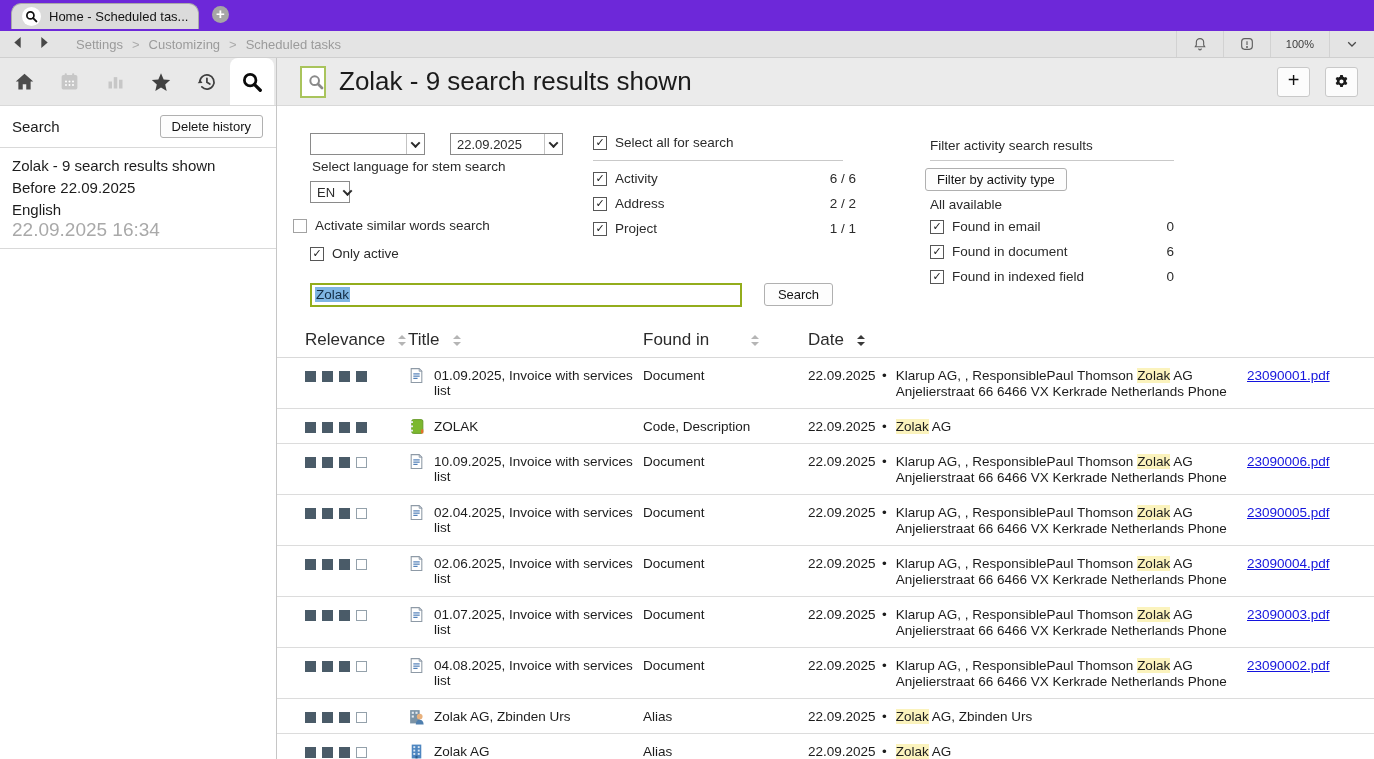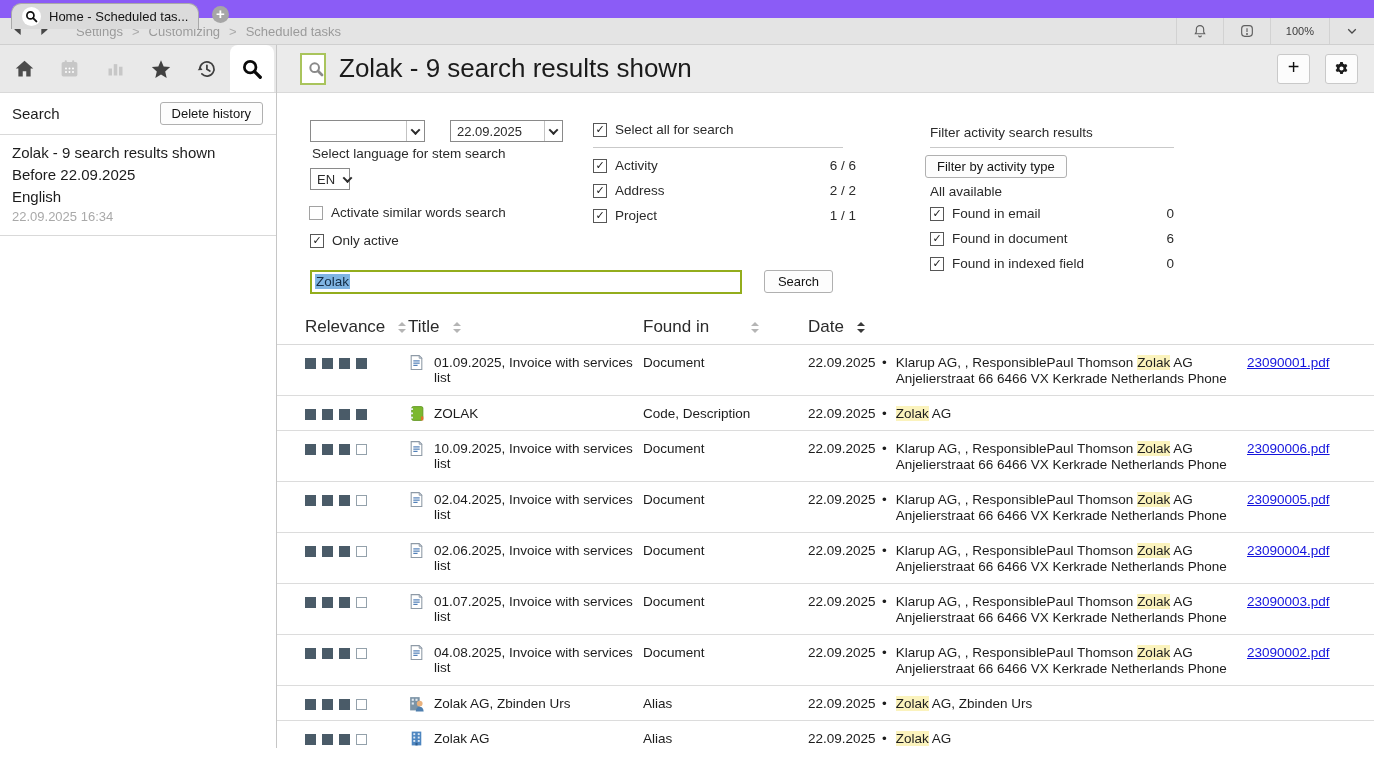--- a/index.html
+++ b/index.html
@@ -1,20 +1,20 @@
 <!DOCTYPE html>
 <html><head>
 <meta charset="utf-8">
 <style>
   * { margin:0; padding:0; box-sizing:border-box; }
   html,body { width:1374px; height:759px; overflow:hidden; background:#fff;
     font-family:"Liberation Sans","DejaVu Sans",sans-serif; color:#1c1c1c; }
 
   
-  .tab-bar { height:18px; background:#8b5cf6; position:relative; }
+  .tab-bar { height:31px; background:#6d28d9; position:relative; }
   .tab { position:absolute; left:11px; top:3px; width:188px; height:26px;
     background:#dbdbdb; border:1px solid #a9a9a9; border-bottom:none;
     border-radius:10px 10px 0 0; display:flex; align-items:center; gap:8px;
     padding:0 10px; font-size:13px; color:#141414; }
   .tab-fav { width:19px; height:19px; background:#fff; border-radius:50%;
     display:flex; align-items:center; justify-content:center; flex:none; }
   .tab-label { white-space:nowrap; overflow:hidden; }
   .new-tab { position:absolute; left:212px; top:6px; width:17px; height:17px;
     background:#a6a6a6; color:#fff; border-radius:50%; font-size:15px;
     line-height:16px; text-align:center; font-weight:bold; cursor:pointer; }
@@ -41,21 +41,21 @@
 
   .panel { flex:1; background:#fff; }
   .panel-head { display:flex; align-items:center; justify-content:space-between;
     padding:9px 13px 9px 12px; border-bottom:1px solid #d9d9d9; }
   .panel-title { font-size:15px; }
   .btn { background:#fdfdfd; border:1px solid #b0b0b0; border-radius:3px;
     font-size:13px; color:#141414; padding:3px 11px; cursor:pointer;
     font-family:inherit; }
   .history-item { padding:7px 12px 9px 12px; border-bottom:1px solid #d9d9d9;
     font-size:15px; line-height:22px; cursor:pointer; }
-  .history-time { font-size:13px; color:#a9a9a9; line-height:18px; }
+  .history-time { font-size:19px; color:#a9a9a9; line-height:18px; }
 
   
   .content { flex:1; display:flex; flex-direction:column; overflow:hidden; }
   .title-bar { height:48px; background:#ebebeb; border-bottom:1px solid #d9d9d9;
     display:flex; align-items:center; padding:0 16px; flex:none; }
   .title-icon { width:26px; height:32px; border:2px solid #a9c45c; background:#fff;
     margin:0 13px 0 7px; display:flex; align-items:center; justify-content:center; flex:none; }
   .page-title { font-size:26px; color:#1b1b1b; font-weight:400; white-space:nowrap; }
   .title-actions { margin-left:auto; display:flex; gap:15px; }
   .tool-btn { width:33px; height:30px; background:#fcfcfc; border:1px solid #c9c9c9;
@@ -273,21 +273,21 @@
         <span class="combo-val">22.09.2025</span>
           <span class="combo-div"></span>
           <span class="chev"></span>
       </div>
       <div class="flabel" style="left:35px; top:53px;">Select language for stem search</div>
       <div class="combo" style="left:33px; top:75px; width:40px;">
         <span class="combo-val">EN</span>
           <span class="combo-div"></span>
           <span class="chev"></span>
       </div>
-      <div class="check-row" style="left:32px; top:112px;">
+      <div class="check-row" style="left:16px; top:112px;">
         <span class="cb"></span>
         <span>Activate similar words search</span>
       </div>
       <div class="check-row" style="left:33px; top:140px;">
         <span class="cb checked"></span>
         <span>Only active</span>
       </div>
 
       <div class="check-row" style="left:316px; top:29px;">
         <span class="cb checked"></span>

